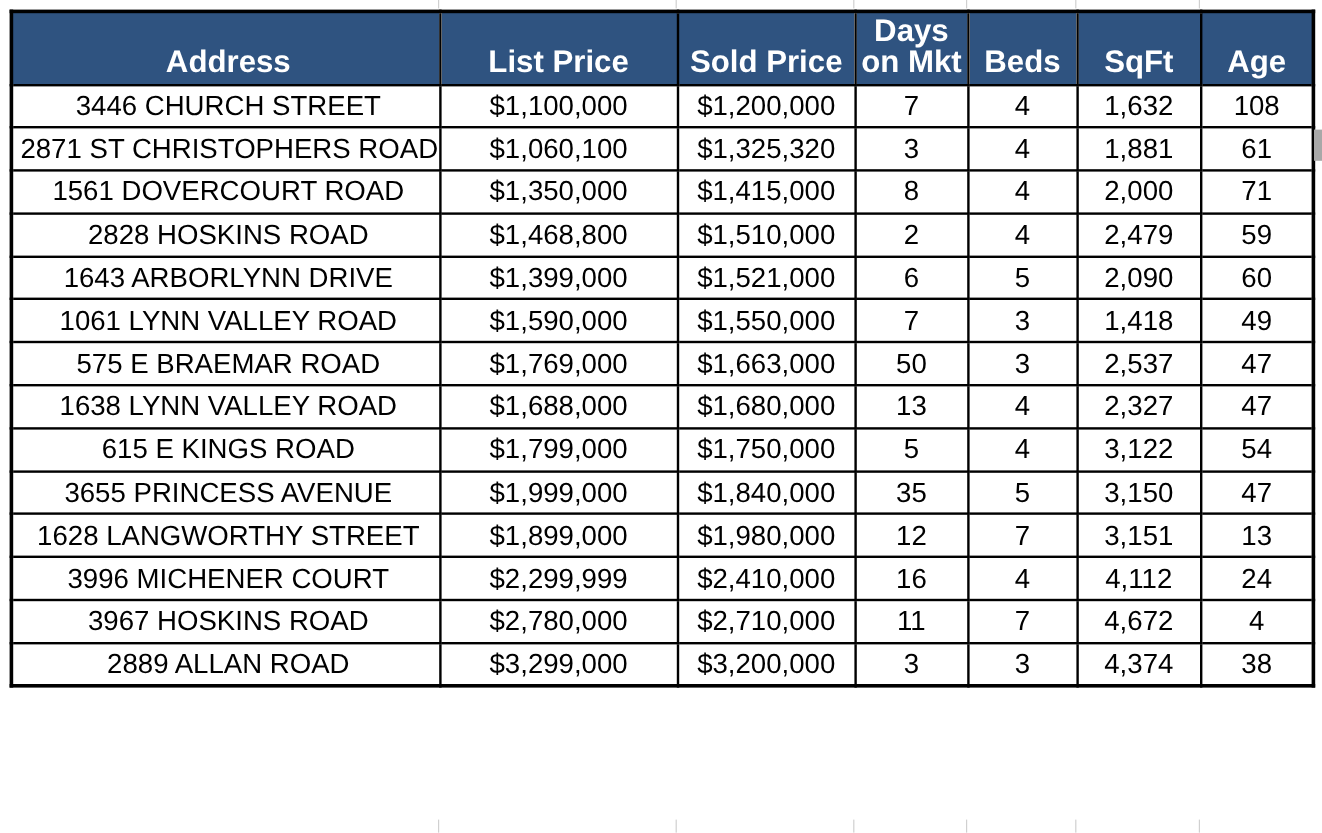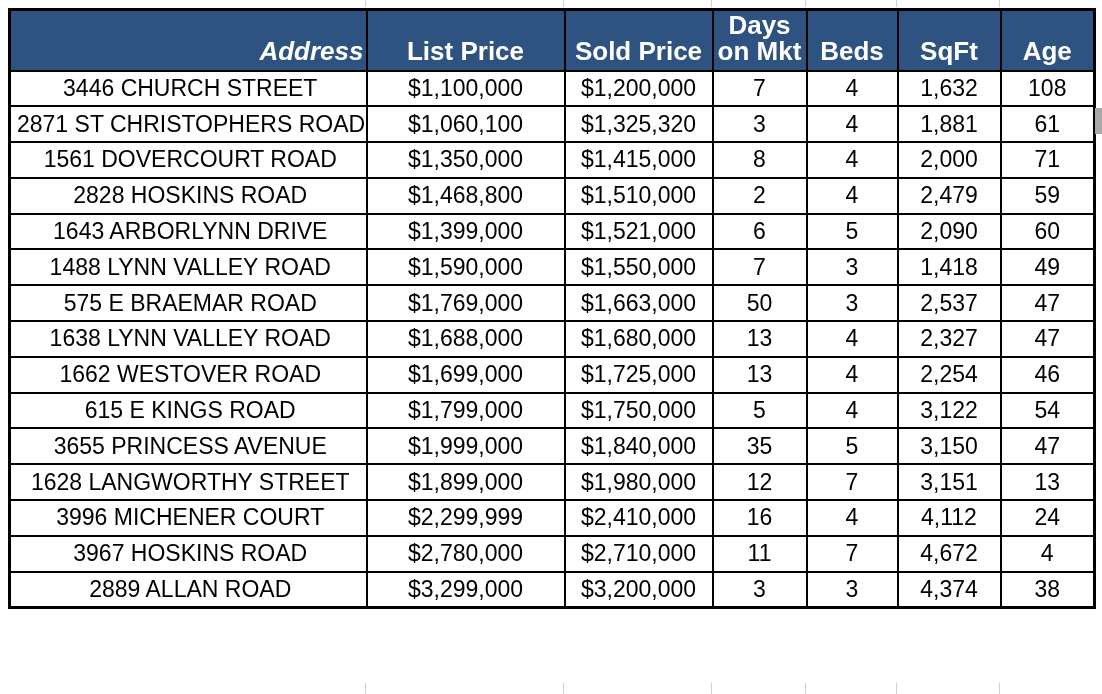--- a/index.html
+++ b/index.html
@@ -39,23 +39,22 @@
     background: var(--header-bg);
     color: var(--header-text);
     font-weight: bold;
     font-size: 26px;
     line-height: 26px;
     vertical-align: bottom;
     text-align: center;
     padding: 0 2px 6px 2px;
   }
   table.listings th.left {
-    text-align: right;
+    text-align: center;
     padding-left: 6px;
-    font-style: italic;
   }
   table.listings td {
     color: var(--cell-text);
     font-size: 23px;
     text-align: center;
     vertical-align: middle;
     padding: 0 2px;
   }
   table.listings td.left {
     text-align: center;
@@ -145,21 +144,21 @@
         <tr>
           <td class="left">1643 ARBORLYNN DRIVE</td>
           <td>$1,399,000</td>
           <td>$1,521,000</td>
           <td>6</td>
           <td>5</td>
           <td>2,090</td>
           <td>60</td>
         </tr>
         <tr>
-          <td class="left">1488 LYNN VALLEY ROAD</td>
+          <td class="left">1061 LYNN VALLEY ROAD</td>
           <td>$1,590,000</td>
           <td>$1,550,000</td>
           <td>7</td>
           <td>3</td>
           <td>1,418</td>
           <td>49</td>
         </tr>
         <tr>
           <td class="left">575 E BRAEMAR ROAD</td>
           <td>$1,769,000</td>
@@ -170,29 +169,20 @@
           <td>47</td>
         </tr>
         <tr>
           <td class="left">1638 LYNN VALLEY ROAD</td>
           <td>$1,688,000</td>
           <td>$1,680,000</td>
           <td>13</td>
           <td>4</td>
           <td>2,327</td>
           <td>47</td>
-        </tr>
-        <tr>
-          <td class="left">1662 WESTOVER ROAD</td>
-          <td>$1,699,000</td>
-          <td>$1,725,000</td>
-          <td>13</td>
-          <td>4</td>
-          <td>2,254</td>
-          <td>46</td>
         </tr>
         <tr>
           <td class="left">615 E KINGS ROAD</td>
           <td>$1,799,000</td>
           <td>$1,750,000</td>
           <td>5</td>
           <td>4</td>
           <td>3,122</td>
           <td>54</td>
         </tr>

